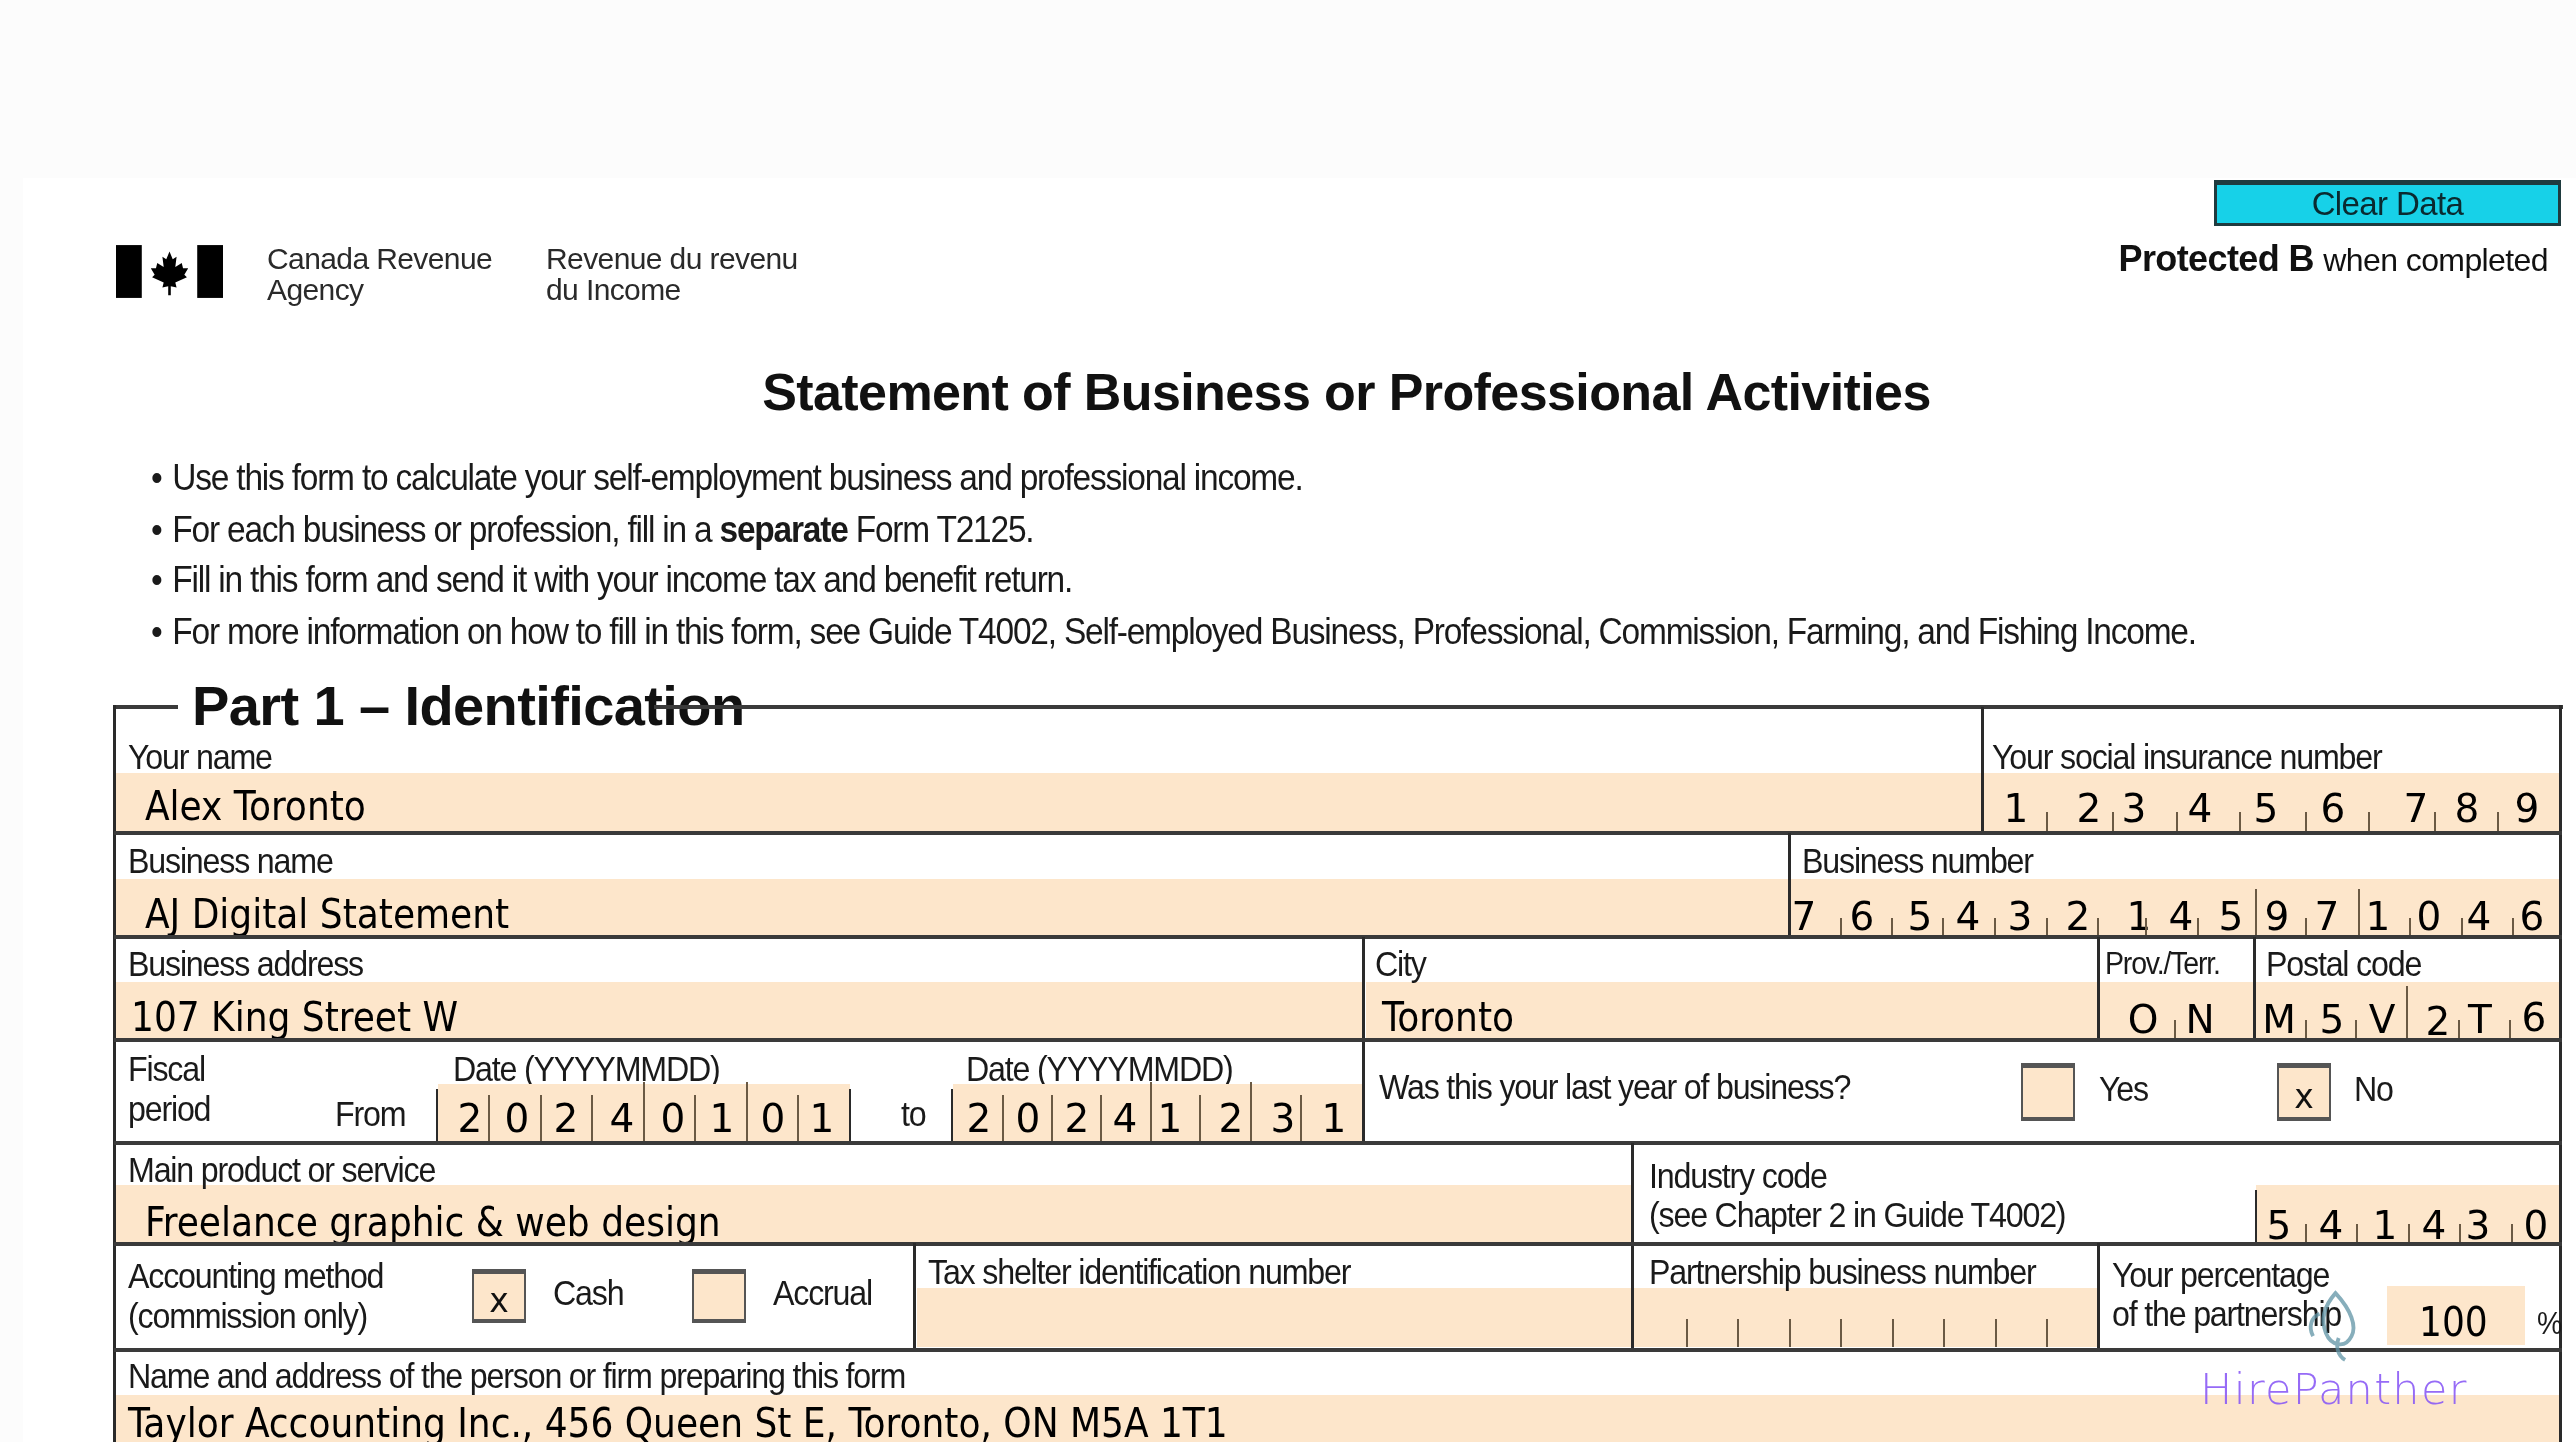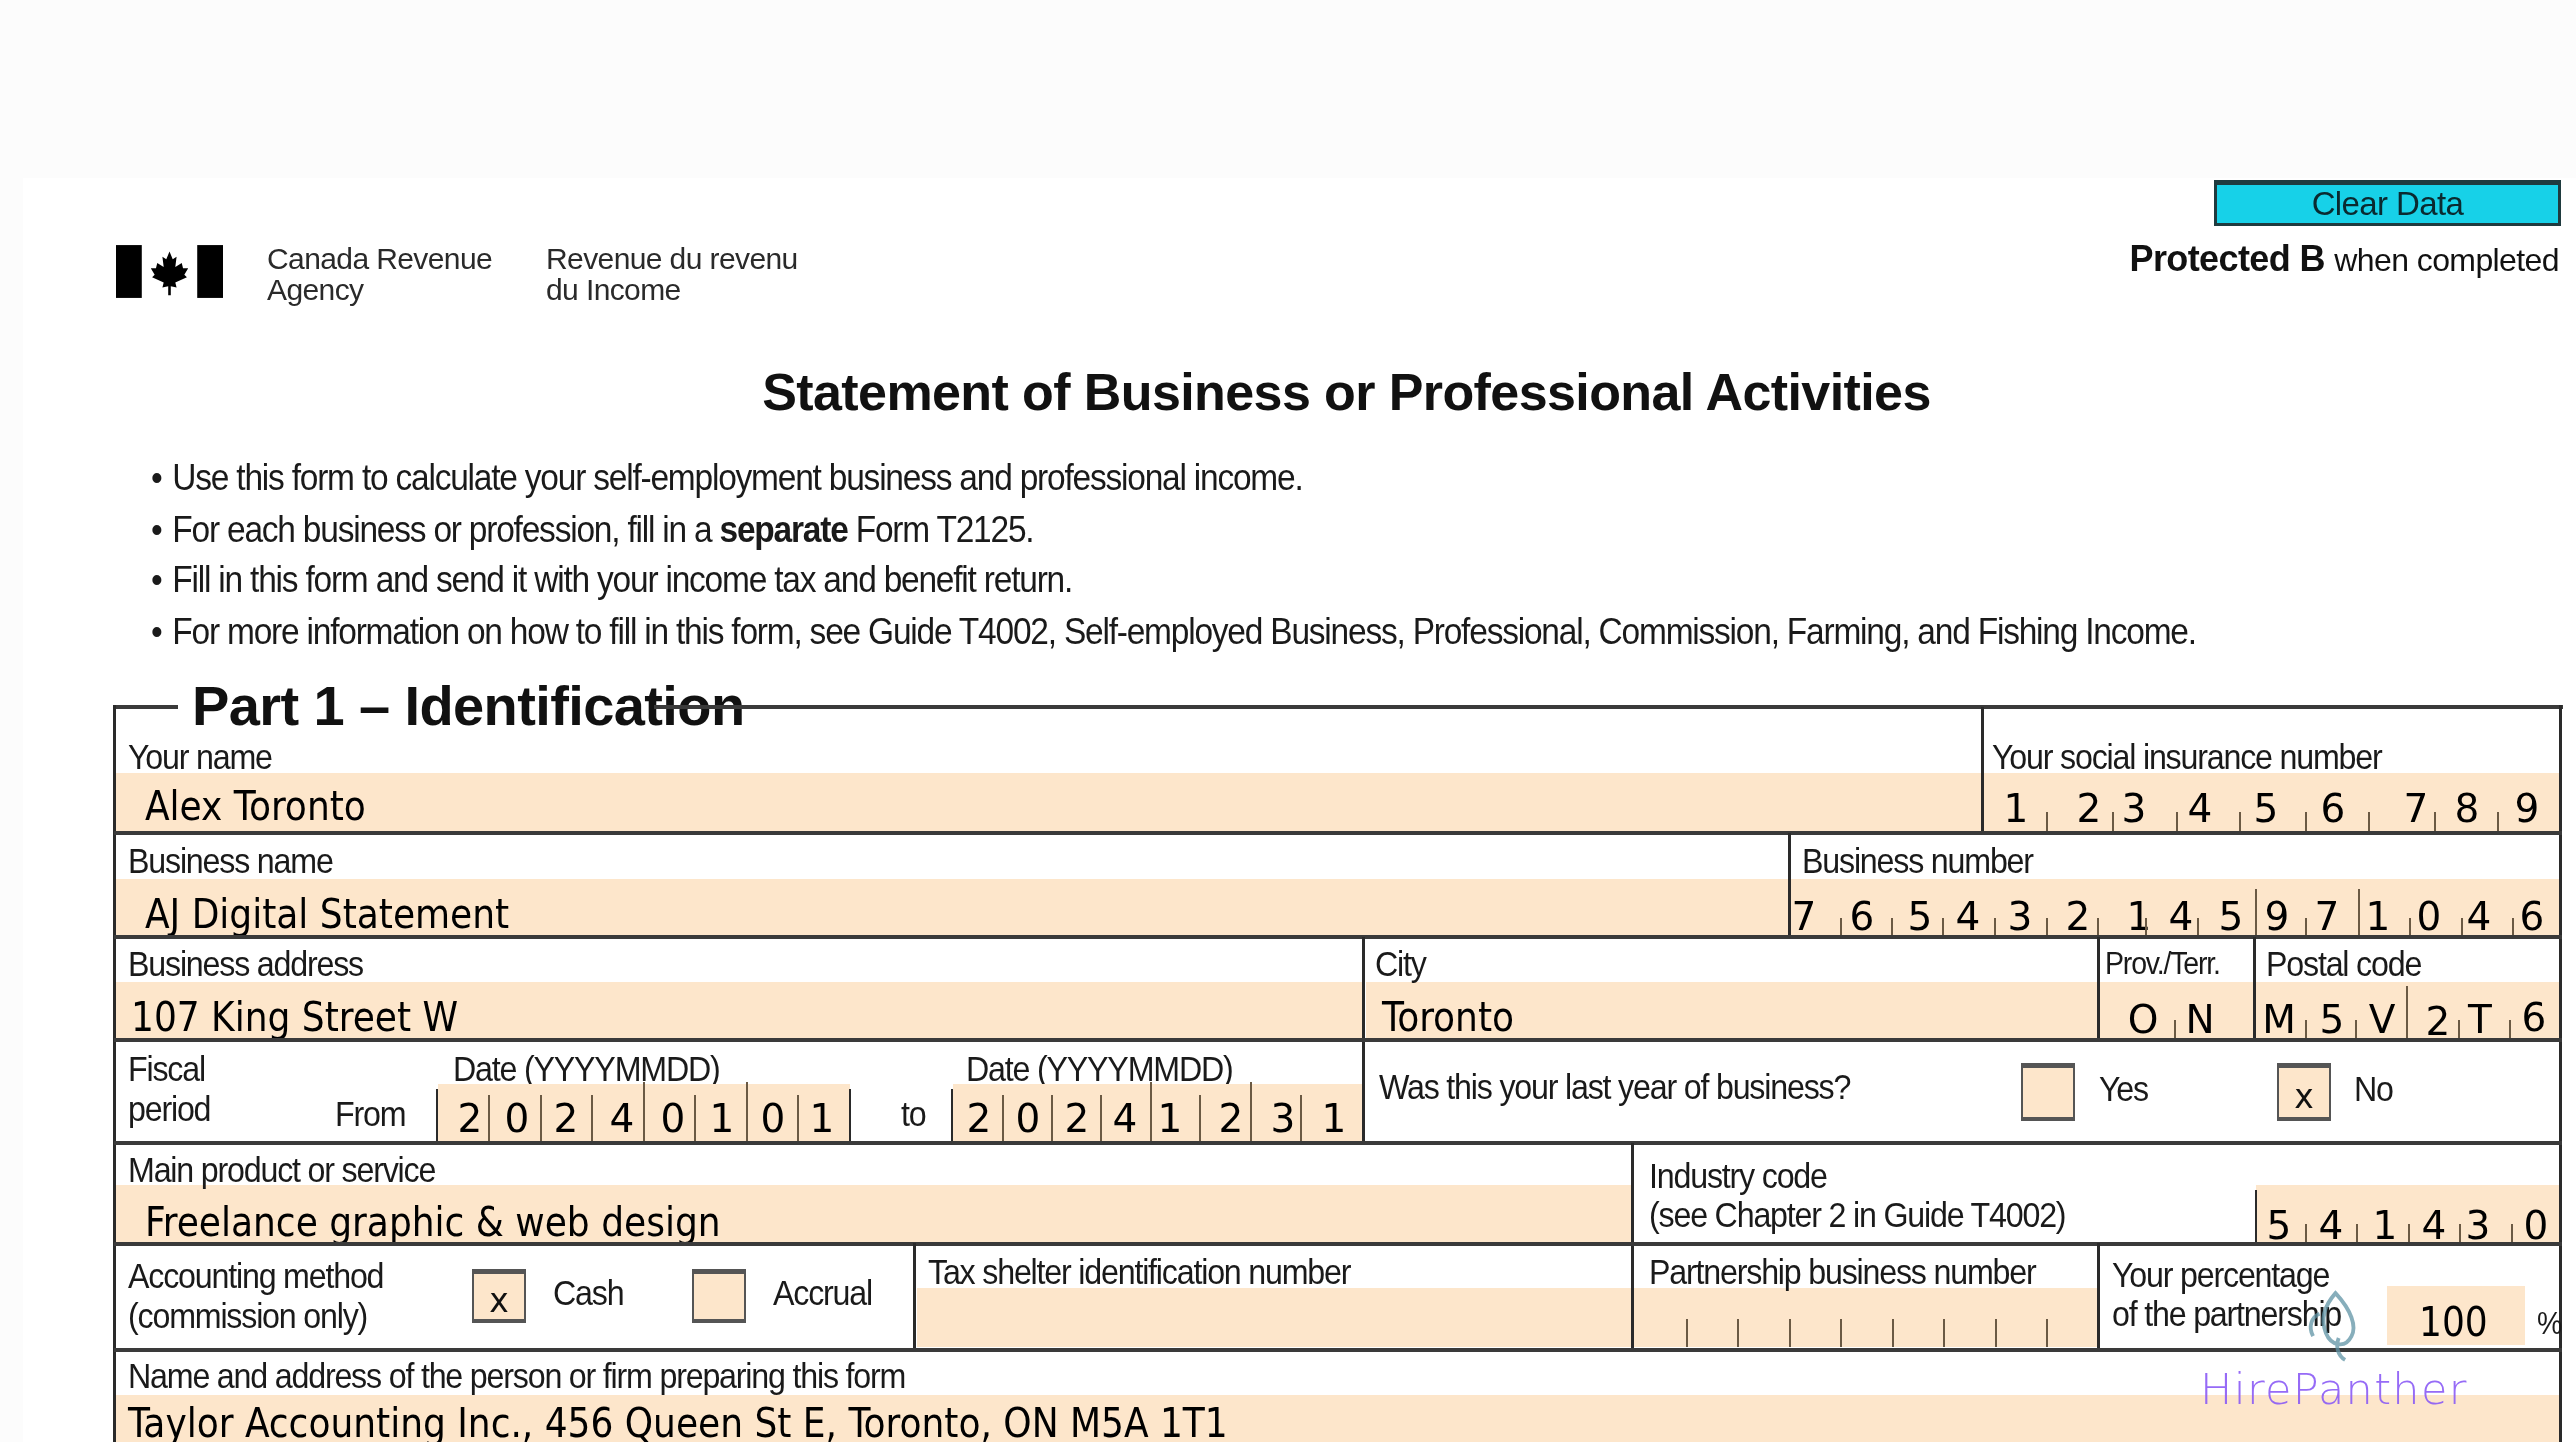--- a/index.html
+++ b/index.html
@@ -34,21 +34,21 @@
   <div>Canada Revenue</div>
   <div>Agency</div>
 </div>
 <div class="abs" style="left:546px;top:243px;font-size:30px;line-height:31px;color:#2a2a2a;letter-spacing:-0.6px;">
   <div>Revenue du revenu</div>
   <div>du Income</div>
 </div>
 
 <div class="clear-btn">Clear Data</div>
 
-<div class="abs" style="right:17px;top:238px;font-size:36px;white-space:nowrap;letter-spacing:-0.6px;">
+<div class="abs" style="right:28px;top:238px;font-size:36px;white-space:nowrap;letter-spacing:-0.6px;">
   <span style="font-weight:bold;">Protected B</span>
   <span style="font-size:32px;">when completed</span>
 </div>
 
 <div class="abs" style="left:0;width:2693px;text-align:center;top:362px;font-size:52px;font-weight:bold;color:#111;letter-spacing:-0.6px;">Statement of Business or Professional Activities</div>
 
 <div class="bullet" style="top:457px;">Use this form to calculate your self-employment business and professional income.</div>
 <div class="bullet" style="top:509px;"><span>For each business or profession, fill in a </span><b>separate</b><span> Form T2125.</span></div>
 <div class="bullet" style="top:559px;">Fill in this form and send it with your income tax and benefit return.</div>
 <div class="bullet" style="top:611px;">For more information on how to fill in this form, see Guide T4002, Self-employed Business, Professional, Commission, Farming, and Fishing Income.</div>

